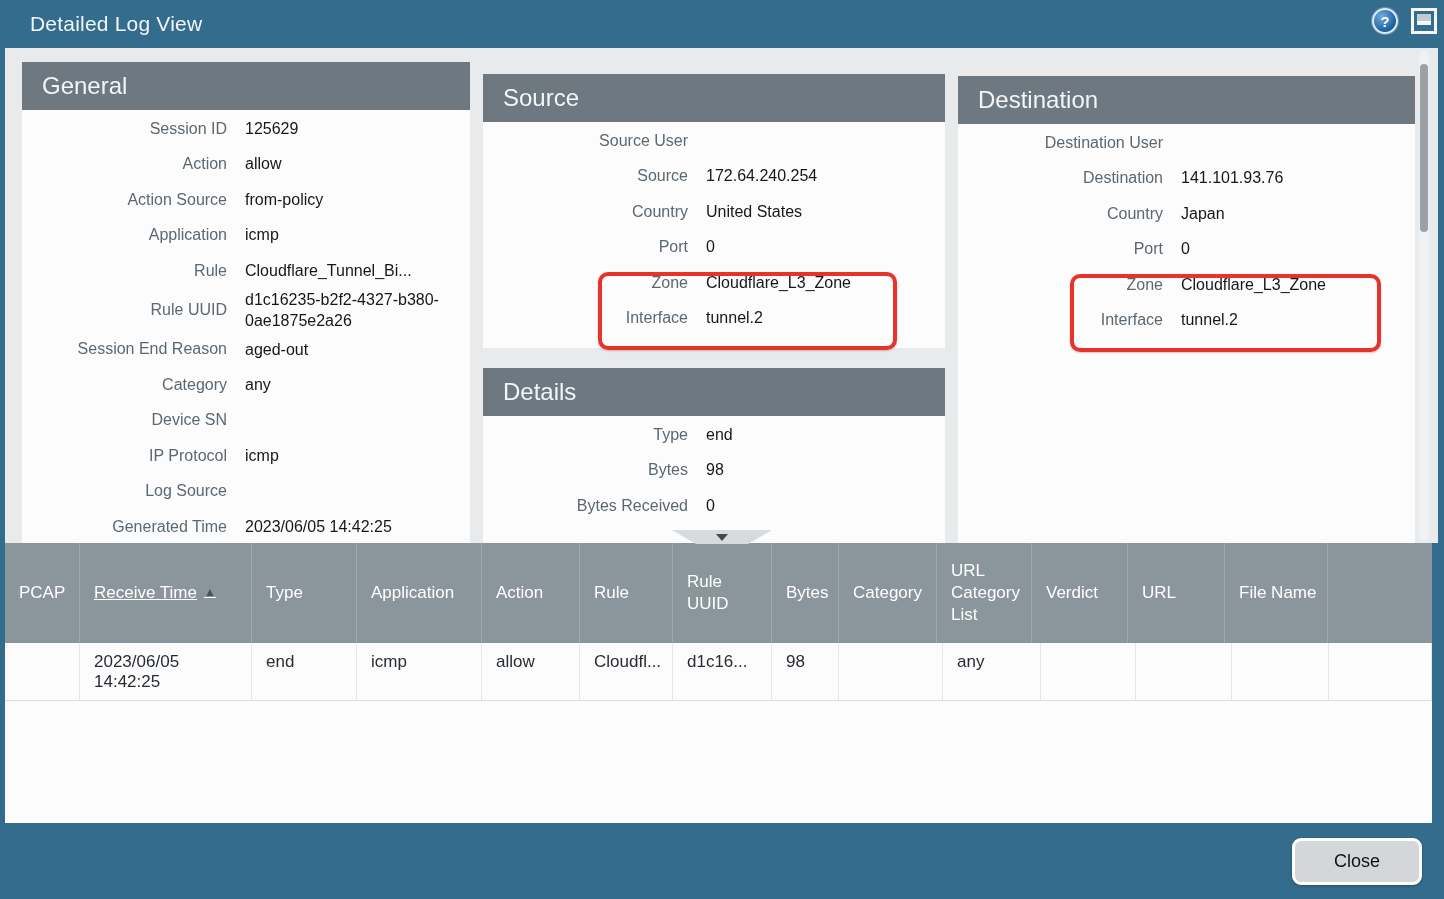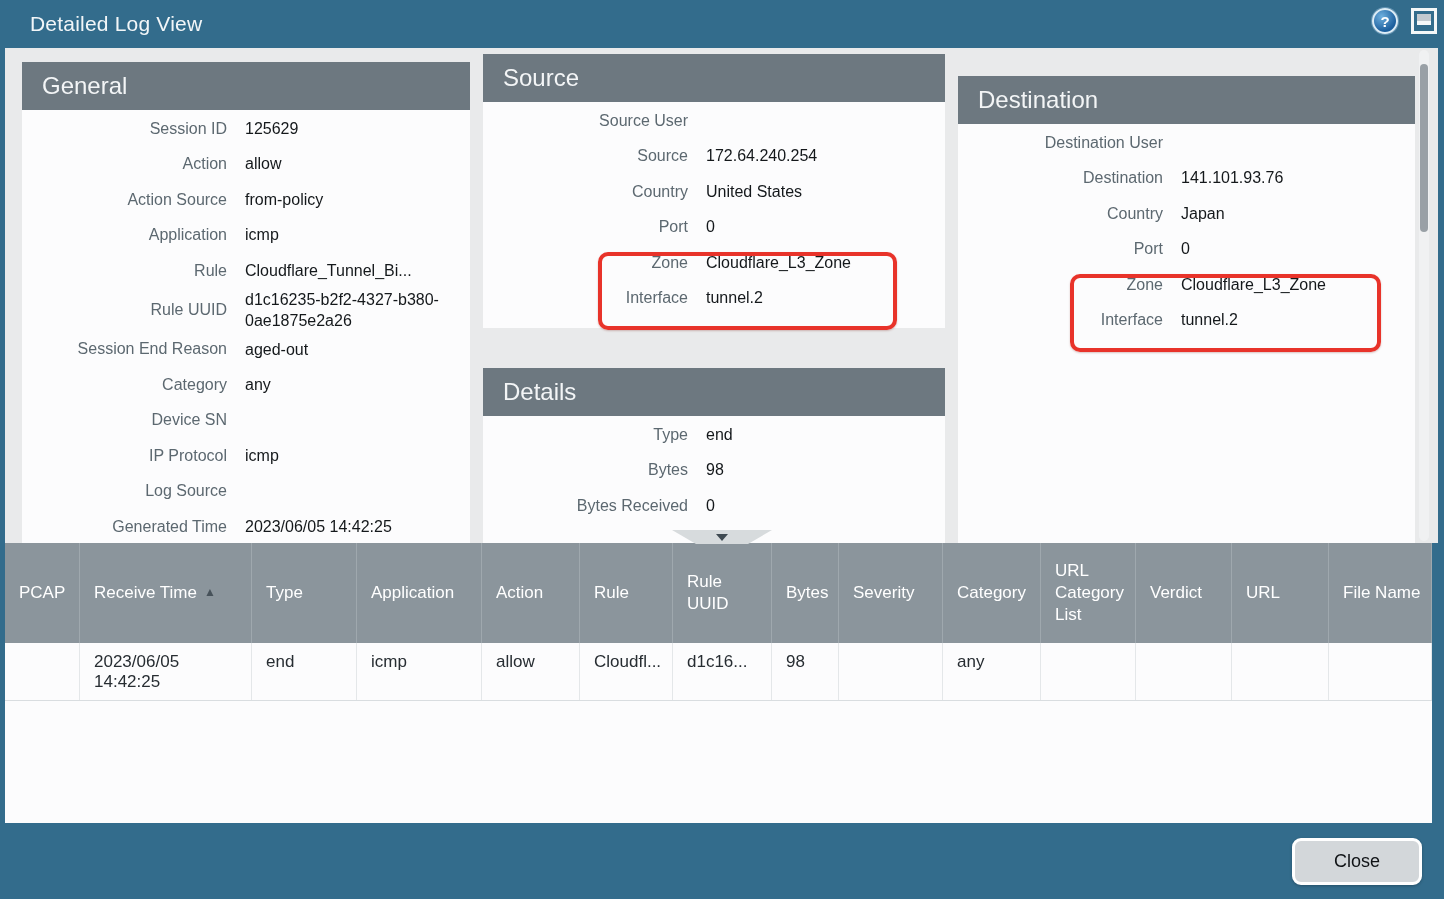--- a/index.html
+++ b/index.html
@@ -19,21 +19,21 @@
   
   .top-section{position:absolute;left:5px;top:48px;width:1433px;height:495px;background:#e9eaeb;overflow:hidden;}
   .panel{position:absolute;background:#fcfcfd;}
   .panel-header{height:48px;background:#6d7880;color:#f3f5f6;font-size:24px;display:flex;align-items:center;padding-left:20px;}
   .panel-body{position:relative;padding-top:1px;overflow:hidden;}
   .kv-row{display:flex;min-height:35.5px;align-items:center;}
   .kv-label{width:205px;flex:0 0 205px;text-align:right;color:#5c6870;font-size:16px;}
   .kv-value{margin-left:18px;color:#14181b;font-size:16px;line-height:1.35;max-width:calc(100% - 235px);word-wrap:break-word;}
   .panel-general{left:17px;top:14px;width:448px;height:481px;}
   .panel-general .panel-body{height:433px;}
-  .panel-source{left:478px;top:6px;width:462px;height:274px;}
+  .panel-source{left:478px;top:26px;width:462px;height:274px;}
   .panel-details{left:478px;top:320px;width:462px;height:175px;}
   .panel-details .panel-body{height:127px;}
   .panel-destination{left:953px;top:28px;width:457px;height:481px;}
   .panel-destination .panel-body{height:433px;}
   .red-box{position:absolute;border:4px solid #e8332a;border-radius:10px;box-sizing:border-box;
     pointer-events:none;box-shadow:0 1px 2px rgba(120,20,10,.25);}
   .red-box.src{left:115px;top:198px;width:299px;height:78px;}
   .red-box.dst{left:112px;top:198px;width:311px;height:78px;}
 
   
@@ -226,44 +226,41 @@
 
 <div class="collapse-handle">
   <div class="tri"></div>
 </div>
 
 <div class="table-section">
   <div class="table-header">
       <div class="th" style="width: 75px;">
         <span>PCAP</span>
       </div>
-      <div class="th" style="width: 172px;">
+      <div class="th" style="width: 172px; text-decoration: underline;">
         <span>Receive Time</span>
         <span class="sort-arrow">▲</span>
       </div>
       <div class="th" style="width: 105px;">
         <span>Type</span>
       </div>
       <div class="th" style="width: 125px;">
         <span>Application</span>
       </div>
       <div class="th" style="width: 98px;">
         <span>Action</span>
       </div>
       <div class="th" style="width: 93px;">
         <span>Rule</span>
       </div>
       <div class="th" style="width: 99px;">
         <span>Rule UUID</span>
       </div>
       <div class="th" style="width: 67px;">
         <span>Bytes</span>
-      </div>
-      <div class="th" style="width: 104px;">
-        <span>Severity</span>
       </div>
       <div class="th" style="width: 98px;">
         <span>Category</span>
       </div>
       <div class="th" style="width: 95px; align-items: center;">
         <span>URL Category List</span>
       </div>
       <div class="th" style="width: 96px;">
         <span>Verdict</span>
       </div>

